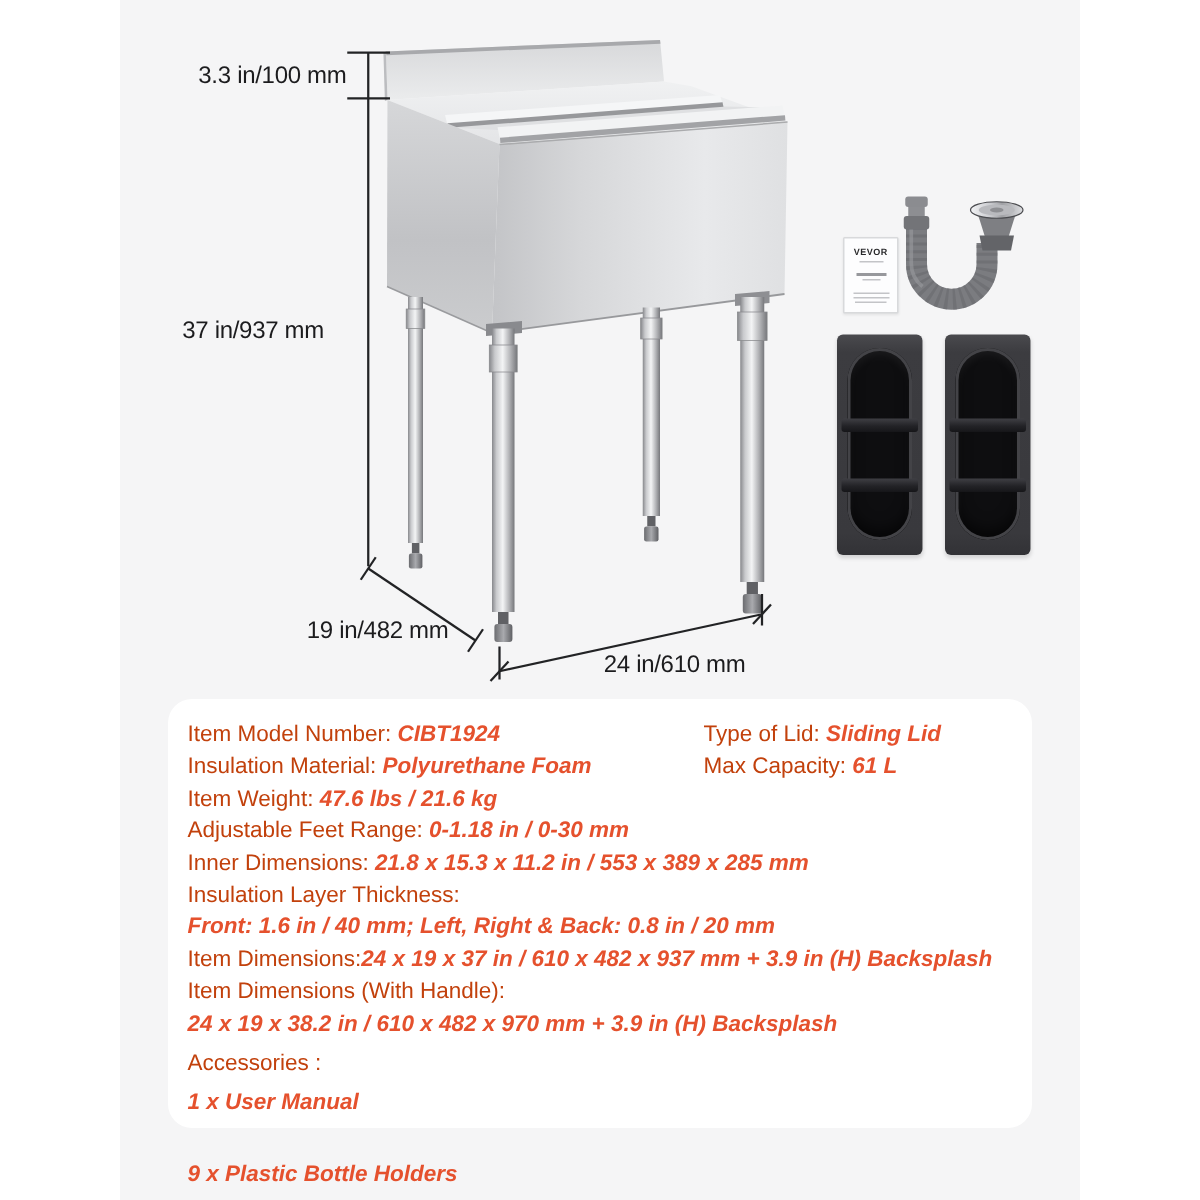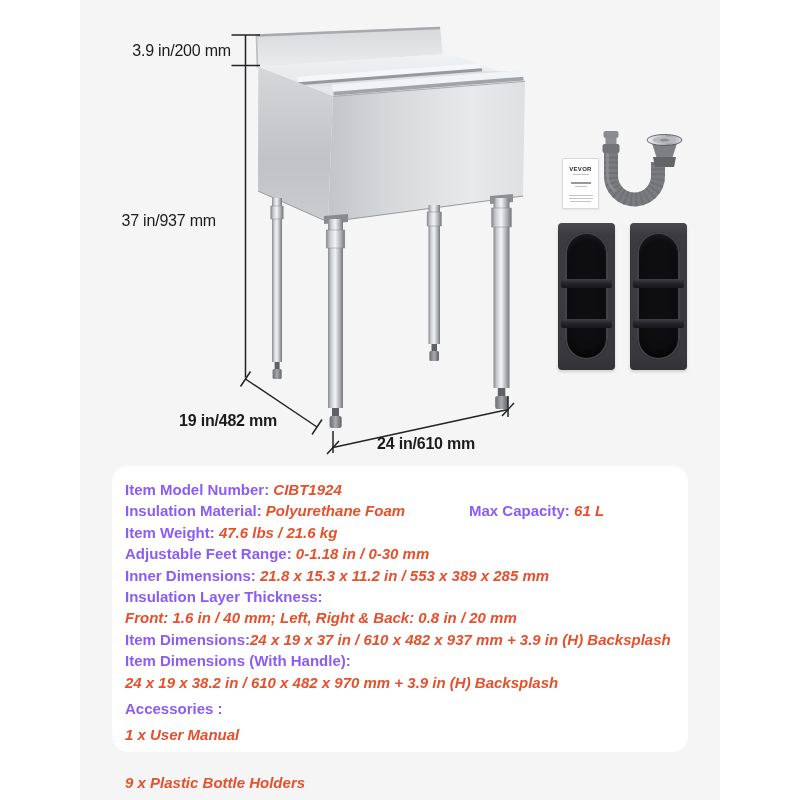--- a/index.html
+++ b/index.html
@@ -15,21 +15,21 @@
   }
   .stage{position:absolute;left:0;top:0;width:800px;height:800px;}
   svg.draw{position:absolute;left:0;top:0;width:800px;height:800px;pointer-events:none;}
 
   
   .dim-label{
     position:absolute;font-size:16px;color:#1c1c1e;font-weight:400;
     letter-spacing:-0.2px;white-space:nowrap;
   }
   .dim-right{text-align:right;}
-  .dim-center{text-align:left;font-weight:bold;}
+  .dim-center{text-align:right;}
 
   
   .manual{
     position:absolute;left:562px;top:158px;width:35px;height:49px;
     background:#fdfdfe;border:1px solid #d8d9db;border-radius:1px;
     box-shadow:0 1px 2px rgba(0,0,0,0.08);
   }
   .manual .brand{
     margin-top:7px;text-align:center;font-size:6px;font-weight:700;
     color:#2a2a2c;letter-spacing:0.3px;line-height:6px;
@@ -53,21 +53,21 @@
   }
   .shelf.s1{top:56px;} .shelf.s2{top:96px;}
 
   
   .card{
     position:absolute;left:112px;top:466px;width:576px;height:286px;
     background:#ffffff;border-radius:16px;
     box-sizing:border-box;padding:13px 4px 0 13px;
   }
   .row{position:relative;font-size:15px;line-height:21.4px;white-space:nowrap;color:#1b1b1d;}
-  .row .lab{color:#8b5cf6;font-weight:700;}
+  .row .lab{color:#c2410c;font-weight:400;}
   .row .val{color:#e5512d;font-weight:700;font-style:italic;}
   .col2{position:absolute;left:344px;top:0;}
   .gap-top{margin-top:5px;}
   .items{display:flex;gap:26px;flex-direction:column;}
 </style>
 </head>
 <body>
 
 <div class="stage">
   <div class="panel"></div>
@@ -208,21 +208,21 @@
       <g>
         <polygon points="651,140 678,140 672,159 657,159" fill="#7e7f83"></polygon>
         <polygon points="653,157 676,157 674,167 655,167" fill="#636468"></polygon>
         <ellipse cx="664.5" cy="140" rx="17.5" ry="5.5" fill="url(#gChrome)" stroke="#4a4b4f" stroke-width="0.8"></ellipse>
         <ellipse cx="664.5" cy="140" rx="12" ry="3.6" fill="#b9babe"></ellipse>
         <ellipse cx="664.5" cy="140" rx="4.5" ry="1.6" fill="#8e8f93"></ellipse>
       </g>
     </g>
   </svg>
 
-  <div class="dim-label dim-right" style="left:110px;top:42px;width:121px;">3.9 in/200 mm</div>
+  <div class="dim-label dim-right" style="left:110px;top:42px;width:121px;">3.3 in/100 mm</div>
   <div class="dim-label dim-right" style="left:95px;top:212px;width:121px;">37 in/937 mm</div>
   <div class="dim-label dim-center" style="left:179px;top:412px;width:120px;">19 in/482 mm</div>
   <div class="dim-label dim-center" style="left:377px;top:435px;width:120px;">24 in/610 mm</div>
 
   <div class="manual">
     <div class="brand">VEVOR</div>
     <div class="bar" style="width:16px;"></div>
     <div class="bar" style="width:20px;margin-top:7px;height:2px;background:#97989c;"></div>
     <div class="bar" style="width:12px;"></div>
     <div class="bar" style="width:24px;margin-top:8px;"></div>
@@ -237,20 +237,21 @@
   </div>
   <div class="holder" style="left:630px;top:223px;">
     <div class="pill"></div>
     <div class="shelf s1"></div>
     <div class="shelf s2"></div>
   </div>
 
   <div class="card">
     <div class="row">
       <span class="lab">Item Model Number: </span><span class="val">CIBT1924</span>
+      <span class="col2"><span class="lab">Type of Lid: </span><span class="val">Sliding Lid</span></span>
     </div>
     <div class="row">
       <span class="lab">Insulation Material: </span><span class="val">Polyurethane Foam</span>
       <span class="col2"><span class="lab">Max Capacity: </span><span class="val">61 L</span></span>
     </div>
     <div class="row">
       <span class="lab">Item Weight: </span><span class="val">47.6 lbs / 21.6 kg</span>
     </div>
     <div class="row">
       <span class="lab">Adjustable Feet Range: </span><span class="val">0-1.18 in / 0-30 mm</span>

